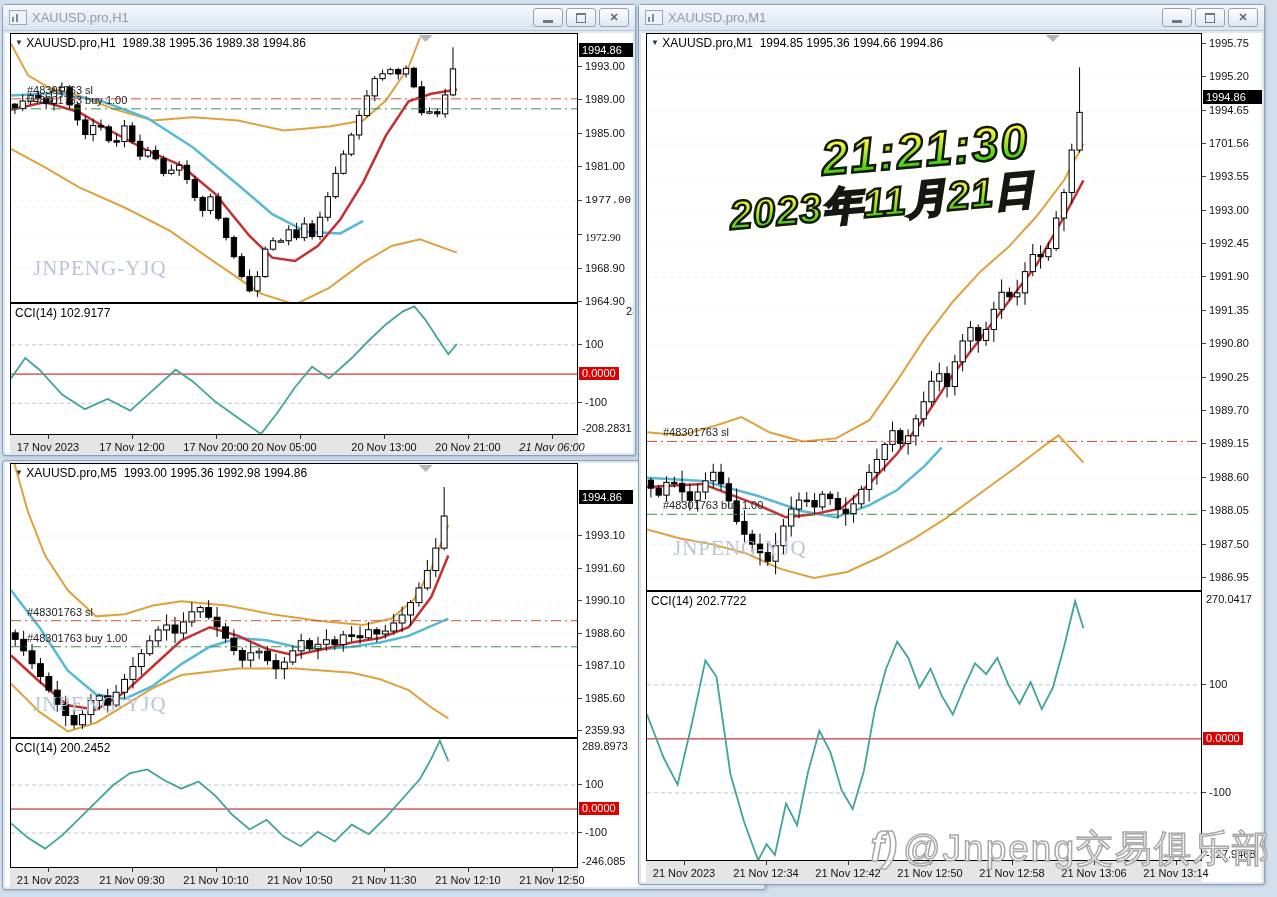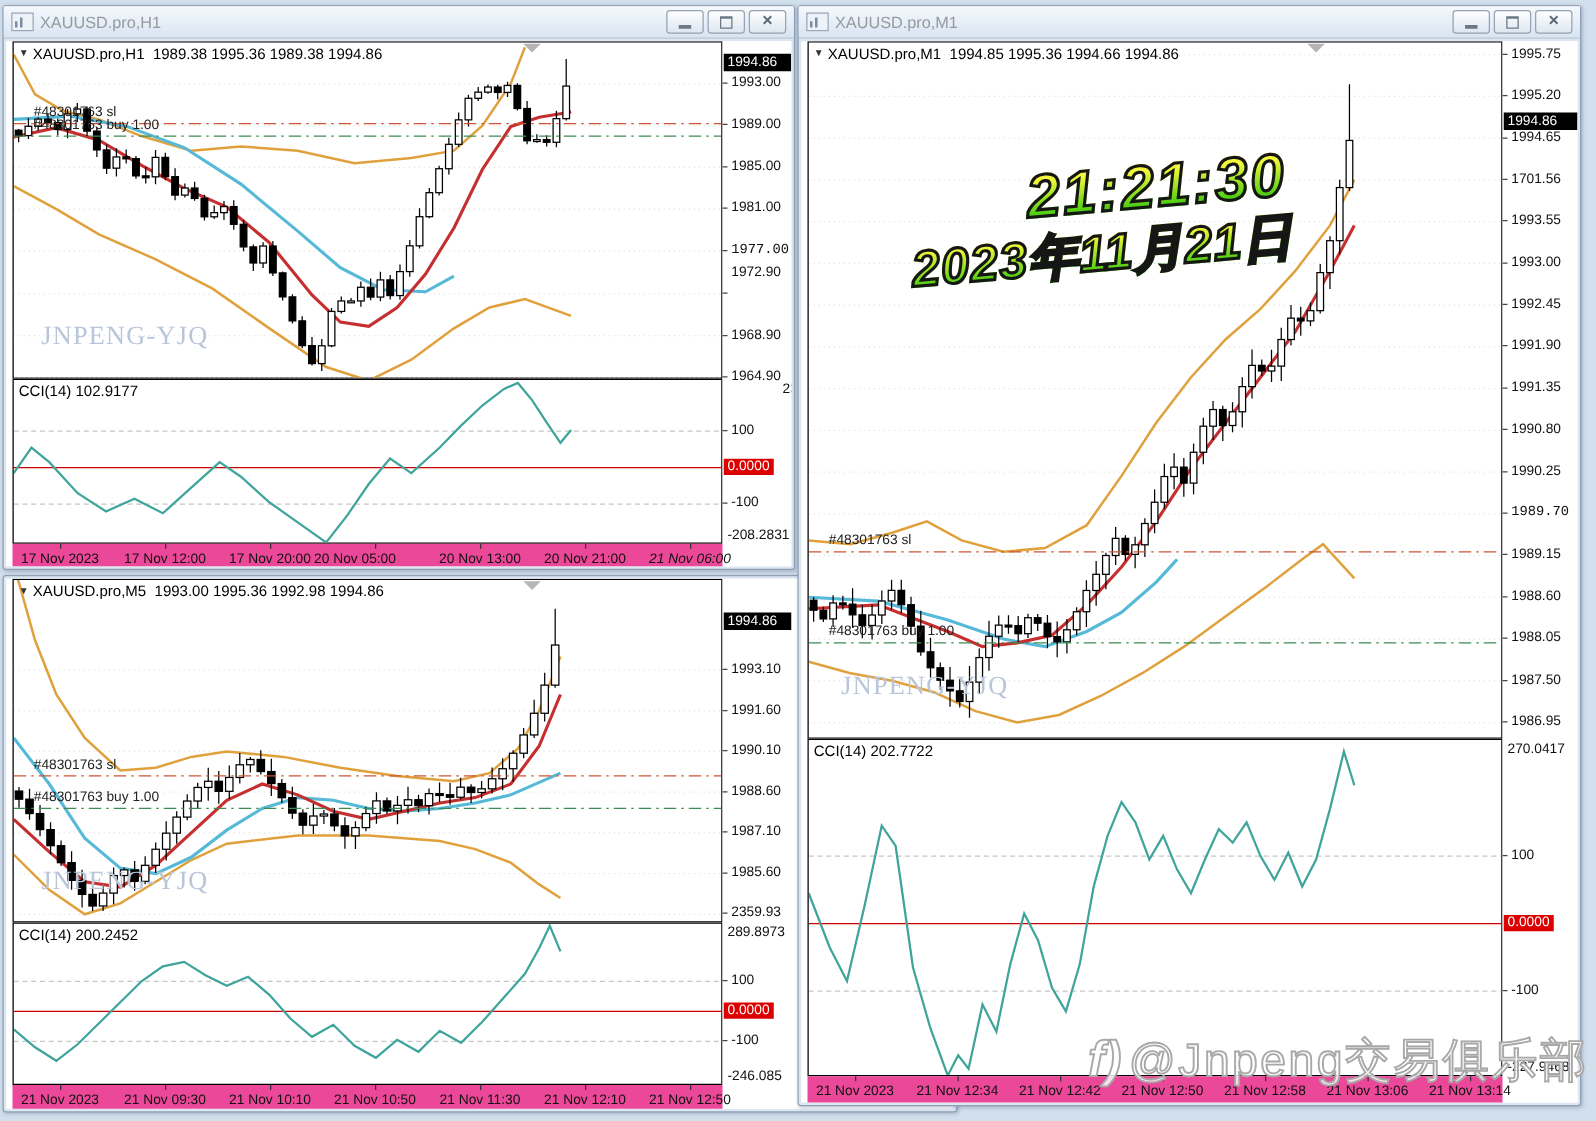--- a/index.html
+++ b/index.html
@@ -28,21 +28,21 @@
   .chdr .tri{font-size:8px;vertical-align:2px;color:#333;}
   .wm{position:absolute;font-family:"Liberation Serif",serif;font-size:21px;letter-spacing:1px;
     color:#b9c6da;z-index:1;white-space:nowrap;}
   .scale{position:absolute;top:0;background:#fff;font-size:11px;color:#111;}
   .slab{position:absolute;left:7px;white-space:nowrap;}
   .stick{position:absolute;left:0;width:4px;height:1px;background:#444;}
   .scur{position:absolute;left:1px;right:2px;background:#000;color:#fff;padding:0 3px;height:14px;
     line-height:14px;z-index:4;}
   .szero{position:absolute;left:1px;background:#dd0000;color:#fff;padding:0 3px;height:13px;
     line-height:13px;z-index:4;}
-  .axis{position:absolute;font-size:11px;color:#111;background:#ec4899;}
+  .axis{position:absolute;font-size:11px;color:#111;background:#e5e5e5;}
   .tlab{position:absolute;top:6px;transform:translateX(-50%);white-space:nowrap;}
   .ttick{position:absolute;top:0;width:1px;height:4px;background:#333;}
   .olab{position:absolute;font-size:11px;color:#222;z-index:3;white-space:nowrap;}
   .overlay-datetime{position:absolute;left:18px;top:92px;width:430px;z-index:6;
     transform:rotate(-5deg);text-align:center;font-style:italic;font-weight:800;
     pointer-events:none;}
   .otime{font-size:48px;padding-left:95px;letter-spacing:2px;}
   .odate{font-size:40px;margin-top:-6px;letter-spacing:1px;}
   .otime,.odate{background:linear-gradient(180deg,#f4f83a 25%,#3fcb0e 80%);
     -webkit-background-clip:text;background-clip:text;color:transparent;
@@ -222,21 +222,21 @@
         <div class="slab" style="top: 27.0288px;">1993.00</div>
         <div class="stick" style="top: 33.0288px;"></div>
         <div class="slab" style="top: 60.4757px;">1989.00</div>
         <div class="stick" style="top: 66.4757px;"></div>
         <div class="slab" style="top: 93.9226px;">1985.00</div>
         <div class="stick" style="top: 99.9226px;"></div>
         <div class="slab" style="top: 127.369px;">1981.00</div>
         <div class="stick" style="top: 133.369px;"></div>
         <div class="slab" style="top: 160.816px; font-family: Liberation Mono, monospace;">1977.00</div>
         <div class="stick" style="top: 166.816px;"></div>
-        <div class="slab" style="top: 179px;">1972.90</div>
+        <div class="slab" style="top: 198px; font-family: Liberation Serif, serif;">1972.90</div>
         <div class="stick" style="top: 201.099px;"></div>
         <div class="slab" style="top: 228.546px;">1968.90</div>
         <div class="stick" style="top: 234.546px;"></div>
         <div class="slab" style="top: 261.993px;">1964.90</div>
         <div class="stick" style="top: 267.993px;"></div>
         <div class="scur" style="top: 10.476px;">1994.86</div>
         <div class="slab" style="top: 272px; left: 4px; margin-left: 44px;">233.8356</div>
         <div class="slab" style="top: 389px; left: 4px;">-208.2831</div>
         <div class="slab" style="top: 304.885px;">100</div>
         <div class="stick" style="top: 310.885px;"></div>
@@ -633,21 +633,21 @@
         <div class="slab" style="top: 204.085px;">1992.45</div>
         <div class="stick" style="top: 210.085px;"></div>
         <div class="slab" style="top: 237.48px;">1991.90</div>
         <div class="stick" style="top: 243.48px;"></div>
         <div class="slab" style="top: 270.875px;">1991.35</div>
         <div class="stick" style="top: 276.875px;"></div>
         <div class="slab" style="top: 304.27px;">1990.80</div>
         <div class="stick" style="top: 310.27px;"></div>
         <div class="slab" style="top: 337.665px;">1990.25</div>
         <div class="stick" style="top: 343.665px;"></div>
-        <div class="slab" style="top: 371.06px; font-family: Liberation Mono, monospace;">1989.70</div>
+        <div class="slab" style="top: 371.06px;">1989.70</div>
         <div class="stick" style="top: 377.06px;"></div>
         <div class="slab" style="top: 404.455px;">1989.15</div>
         <div class="stick" style="top: 410.455px;"></div>
         <div class="slab" style="top: 437.85px;">1988.60</div>
         <div class="stick" style="top: 443.85px;"></div>
         <div class="slab" style="top: 471.245px;">1988.05</div>
         <div class="stick" style="top: 477.245px;"></div>
         <div class="slab" style="top: 504.64px;">1987.50</div>
         <div class="stick" style="top: 510.64px;"></div>
         <div class="slab" style="top: 538.035px;">1986.95</div>

